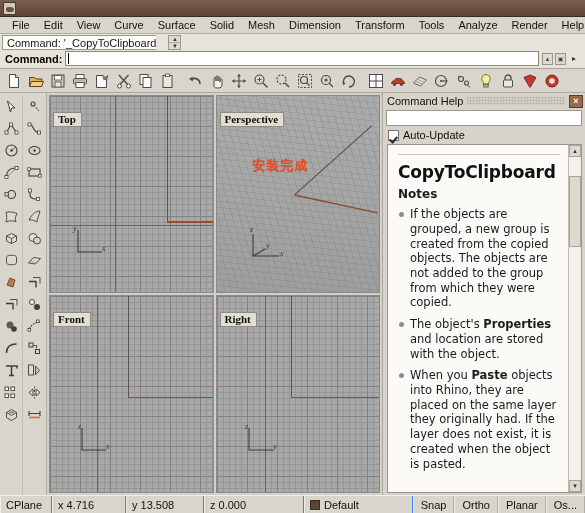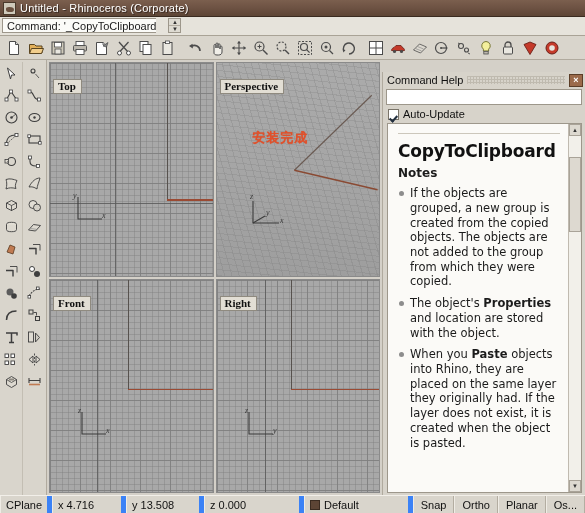--- a/index.html
+++ b/index.html
@@ -261,21 +261,20 @@
   }
 
   
   .helppanel {
     width: 203px;
     flex: 0 0 auto;
     background: #d7d3ca;
     border-left: 1px solid #b0aa9e;
     display: flex; flex-direction: column;
     min-height: 0;
-    margin-top: 12px;
   }
   .hp-title {
     height: 16px;
     display: flex; align-items: center;
     padding-left: 4px;
     font-size: 11px;
     color: #111;
     background: #d7d3ca;
     position: relative;
     flex: 0 0 auto;
@@ -398,21 +397,21 @@
     background: #d9d5cc;
     border-top: 1px solid #f2efe9;
     display: flex;
     align-items: stretch;
     font-size: 11px;
     color: #111;
   }
   .sb-cell {
     display: flex; align-items: center;
     padding: 0 5px;
-    border-right: 5px solid #3b82f6;
+    border-right: 1px solid #3b82f6;
     border-left: 1px solid #efece5;
     white-space: nowrap;
   }
   .sb-cell.w-cplane { width: 52px; }
   .sb-cell.w-x { width: 74px; }
   .sb-cell.w-y { width: 78px; }
   .sb-cell.w-z { width: 100px; }
   .sb-cell.grow { flex: 1 1 auto; }
   .layer-swatch {
     width: 10px; height: 10px;
@@ -427,30 +426,55 @@
     border-right: 1px solid #b3ada1;
   }
 </style>
 </head>
 <body>
 
 <div id="app">
 
   <div class="titlebar">
     <div class="title-icon"></div>
-    <div class="title-text">Untitled - Rhinoceros (Corporate)</div>
   </div>
 
+  <div class="menubar">
+    <div class="menu-item">File</div>
+    <div class="menu-item">Edit</div>
+    <div class="menu-item">View</div>
+    <div class="menu-item">Curve</div>
+    <div class="menu-item">Surface</div>
+    <div class="menu-item">Solid</div>
+    <div class="menu-item">Mesh</div>
+    <div class="menu-item">Dimension</div>
+    <div class="menu-item">Transform</div>
+    <div class="menu-item">Tools</div>
+    <div class="menu-item">Analyze</div>
+    <div class="menu-item">Render</div>
+    <div class="menu-item">Help</div>
+  </div>
 
   <div class="cmd-area">
     <div class="cmd-hist-wrap">
       <div class="cmd-history">Command: '_CopyToClipboard</div>
       <div class="spin-col">
         <div>▲</div>
         <div>▼</div>
+      </div>
+    </div>
+    <div class="cmd-input-row">
+      <div class="cmd-label">Command:</div>
+      <div class="cmd-input">
+        <span class="caret"></span>
+      </div>
+      <div class="cmd-btns">
+        <div class="mini-btn">▲</div>
+        <div class="mini-btn">▣</div>
+        <div class="arrow-btn">▸</div>
       </div>
     </div>
   </div>
 
   <div class="toolbar">
     <div class="tb-btn">
       <svg width="16" height="16" viewBox="0 0 16 16">
           <path d="M3.5 1.5h6l3 3v10h-9z" fill="#fdfdfd" stroke="#4b4b4b" stroke-width="1"></path>
           <path d="M9.5 1.5v3h3" fill="#ddd" stroke="#4b4b4b" stroke-width="1"></path>
         </svg>

